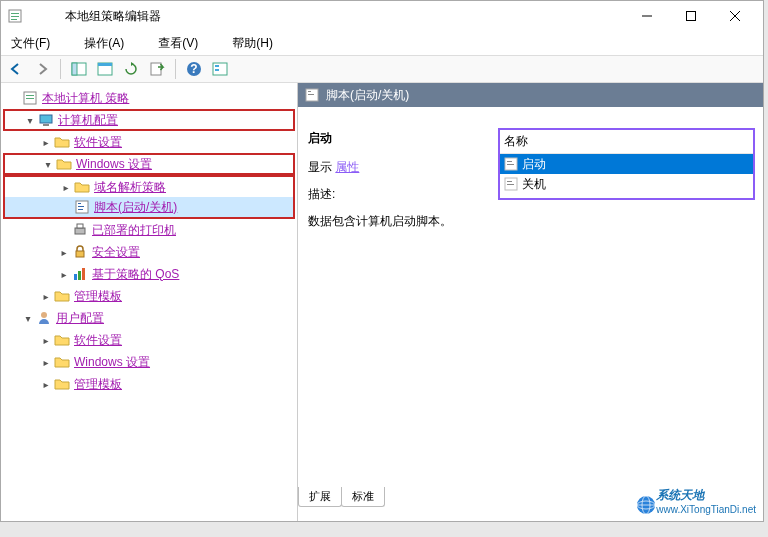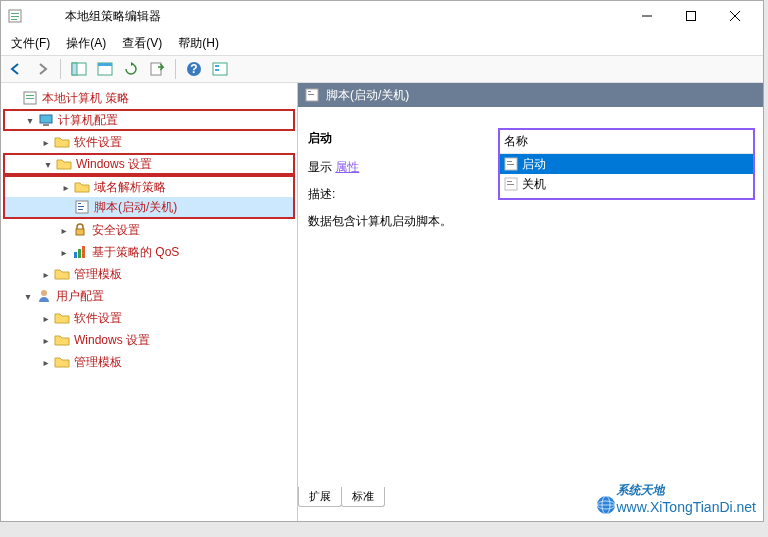--- a/index.html
+++ b/index.html
@@ -6,34 +6,34 @@
 body { background: #e8e8e8; width: 768px; height: 537px; overflow: hidden; position: relative; }
 
 .window { width: 764px; height: 522px; background: #fff; border: 1px solid #aaa; position: relative; }
 
 .titlebar { height: 30px; display: flex; align-items: center; padding: 0 6px; background: #fff; gap: 36px; }
 .title-icon { width: 16px; height: 16px; margin-right: 6px; }
 .title-text { flex: 1; font-size: 12px; color: #000; }
 .win-controls { display: flex; gap: 0; }
 .win-btn { width: 44px; height: 28px; display: flex; align-items: center; justify-content: center; color: #000; }
 
-.menubar { height: 24px; display: flex; align-items: center; padding: 0 6px; gap: 8px; }
+.menubar { height: 24px; display: flex; align-items: center; padding: 0 6px; gap: 26px; }
 .menu-item { padding: 2px 4px; color: #000; }
 
 .toolbar { height: 28px; border-top: 1px solid #ddd; border-bottom: 1px solid #ddd; display: flex; align-items: center; padding: 0 4px; gap: 4px; background: #f9f9f9; }
 .tool-sep { width: 1px; height: 20px; background: #ccc; margin: 0 3px; }
 .tool-btn { width: 22px; height: 22px; display: flex; align-items: center; justify-content: center; border-radius: 2px; }
 
 .content { display: flex; height: calc(100% - 82px); }
 
 .tree-panel { width: 297px; border-right: 1px solid #ccc; padding: 4px 2px; overflow: auto; background: #fff; }
 .tree-node { display: flex; align-items: center; height: 22px; padding-left: 2px; white-space: nowrap; }
 .tree-node .chev { width: 14px; text-align: center; color: #555; font-size: 10px; }
 .tree-node .icn { width: 18px; height: 16px; display: inline-flex; align-items: center; justify-content: center; margin-right: 3px; }
-.tree-node .lbl { color: #b91c1c; }
+.tree-node .lbl { color: #a21caf; text-decoration: underline; }
 .indent-0 { padding-left: 4px; }
 .indent-1 { padding-left: 18px; }
 .indent-2 { padding-left: 36px; }
 .indent-3 { padding-left: 54px; }
 .highlight-red { border: 2px solid #c62828; }
 .sel-bg { background: #cce8ff; }
 
 .detail-panel { flex: 1; display: flex; flex-direction: column; background: #fff; }
 .detail-header { background: #6b7d94; color: #fff; height: 24px; display: flex; align-items: center; padding: 0 6px; gap: 6px; }
 .detail-body { flex: 1; display: flex; padding: 19px 0 0 0; position: relative; }
@@ -48,21 +48,21 @@
 .list-hdr { color: #000; padding: 3px 4px; border-bottom: 1px solid #e6e6e6; }
 .list-item { display: flex; align-items: center; height: 20px; padding: 0 4px; gap: 4px; }
 .list-item.selected { background: #0078d7; color: #fff; }
 
 .tabbar { position: absolute; bottom: 14px; left: 297px; height: 22px; display: flex; align-items: flex-end; }
 .tab { border: 1px solid #bbb; border-top: none; padding: 2px 10px; background: #fff; font-size: 11px; margin-right: -1px; border-radius: 0 0 3px 3px;}
 .tab.active { background: #fff; }
 
 .watermark { position: absolute; right: 8px; bottom: 20px; font-size: 11px; color: #1b74b5; display: flex; align-items: flex-end; gap: 0; background: rgba(255,255,255,0.8); padding: 2px 4px; }
 .watermark .wm-main { font-weight: bold; font-style: italic; }
-.watermark .wm-url { color: #1b74b5; font-size: 14px; }
+.watermark .wm-url { color: #1b74b5; font-size: 10px; }
 
 svg { display: block; }
 </style>
 </head>
 <body>
 
 <div class="window">
 
   <div class="titlebar">
     <span class="title-icon">
@@ -231,20 +231,30 @@
             <svg width="16" height="16">
               <rect x="2" y="2" width="12" height="12" fill="#fff" stroke="#888"></rect>
               <rect x="4" y="4" width="3" height="1" fill="#36a"></rect>
               <rect x="4" y="7" width="6" height="1" fill="#36a"></rect>
               <rect x="4" y="10" width="5" height="1" fill="#36a"></rect>
             </svg>
           </span>
         <span class="lbl">脚本(启动/关机)</span>
       </div>
 
+      <div class="tree-node indent-3">
+        <span class="chev"></span>
+        <span class="icn">
+            <svg width="16" height="16">
+              <rect x="3" y="6" width="10" height="6" fill="#bbb" stroke="#666"></rect>
+              <rect x="5" y="2" width="6" height="4" fill="#fff" stroke="#666"></rect>
+            </svg>
+          </span>
+        <span class="lbl">已部署的打印机</span>
+      </div>
 
       <div class="tree-node indent-3">
         <span class="chev">▸</span>
         <span class="icn">
             <svg width="16" height="16">
               <rect x="4" y="7" width="8" height="6" fill="#f0c050" stroke="#a07020"></rect>
               <path d="M5 7 L5 5 A3 3 0 0 1 11 5 L11 7" fill="none" stroke="#a07020" stroke-width="1.5"></path>
             </svg>
           </span>
         <span class="lbl">安全设置</span>

